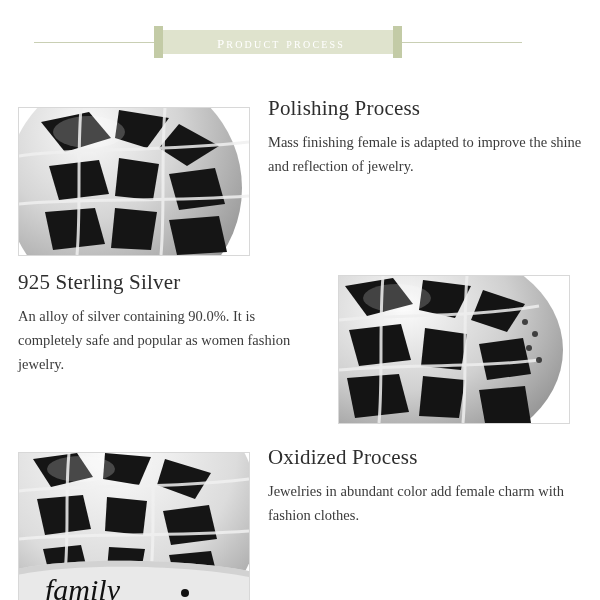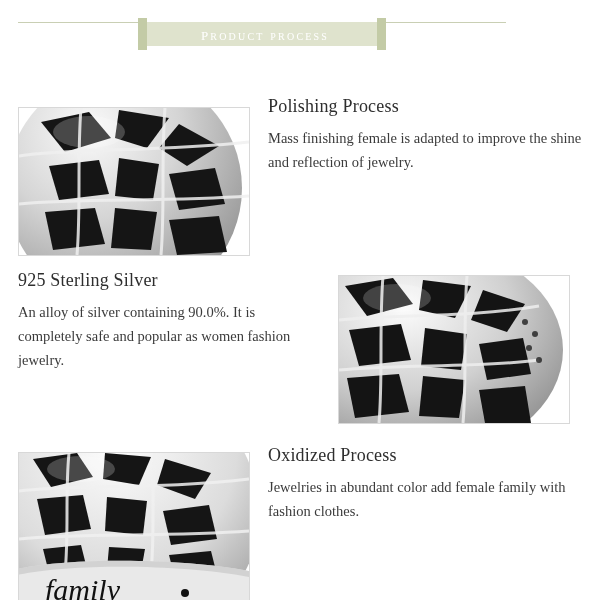--- a/index.html
+++ b/index.html
@@ -18,24 +18,25 @@
     position: relative;
     width: 600px;
     height: 600px;
     box-sizing: border-box;
   }
 
   
   .header {
     position: absolute;
     top: 22px;
-    left: 0;
+    left: 16px;
     width: 524px;
     height: 40px;
     display: flex;
+    align-items: center;
   }
   .header .rule {
     flex: 1 1 auto;
     height: 1px;
     background: #c9cfb4;
   }
   .header .rule.left { margin-left: 18px; }
   .header .rule.right { margin-right: 18px; }
   .header .band {
     position: relative;
@@ -78,21 +79,21 @@
     margin-top: 32px;
   }
   .photo svg { display: block; }
 
   .txt {
     position: absolute;
   }
   .txt h2 {
     margin: 0 0 10px 0;
     font-family: "Liberation Serif", serif;
-    font-size: 18px;
+    font-size: 21px;
     font-weight: normal;
     color: #2e2e2e;
     letter-spacing: 0.2px;
   }
   .txt p {
     margin: 0;
     font-family: "Liberation Serif", serif;
     font-size: 14.5px;
     line-height: 1.65;
     color: #3b3b3b;
@@ -250,16 +251,16 @@
         <path d="M-10 118 C 40 104, 170 104, 240 120 L240 126 C 170 110, 40 110, -10 124 Z" fill="#c8c8c8" opacity="0.7"></path>
         <text x="26" y="147" font-family="Liberation Serif, serif" font-size="30" font-style="italic" fill="#111111">family</text>
         <circle cx="166" cy="140" r="4" fill="#111111"></circle>
         <ellipse cx="62" cy="16" rx="34" ry="13" fill="#ffffff" opacity="0.22"></ellipse>
       </g>
     </svg>
   </div>
 
   <div class="txt" id="text-3">
     <h2>Oxidized Process</h2>
-    <p>Jewelries in abundant color add female family with fashion clothes.</p>
+    <p>Jewelries in abundant color add female charm with fashion clothes.</p>
   </div>
 
 </div>
 
 </body></html>

